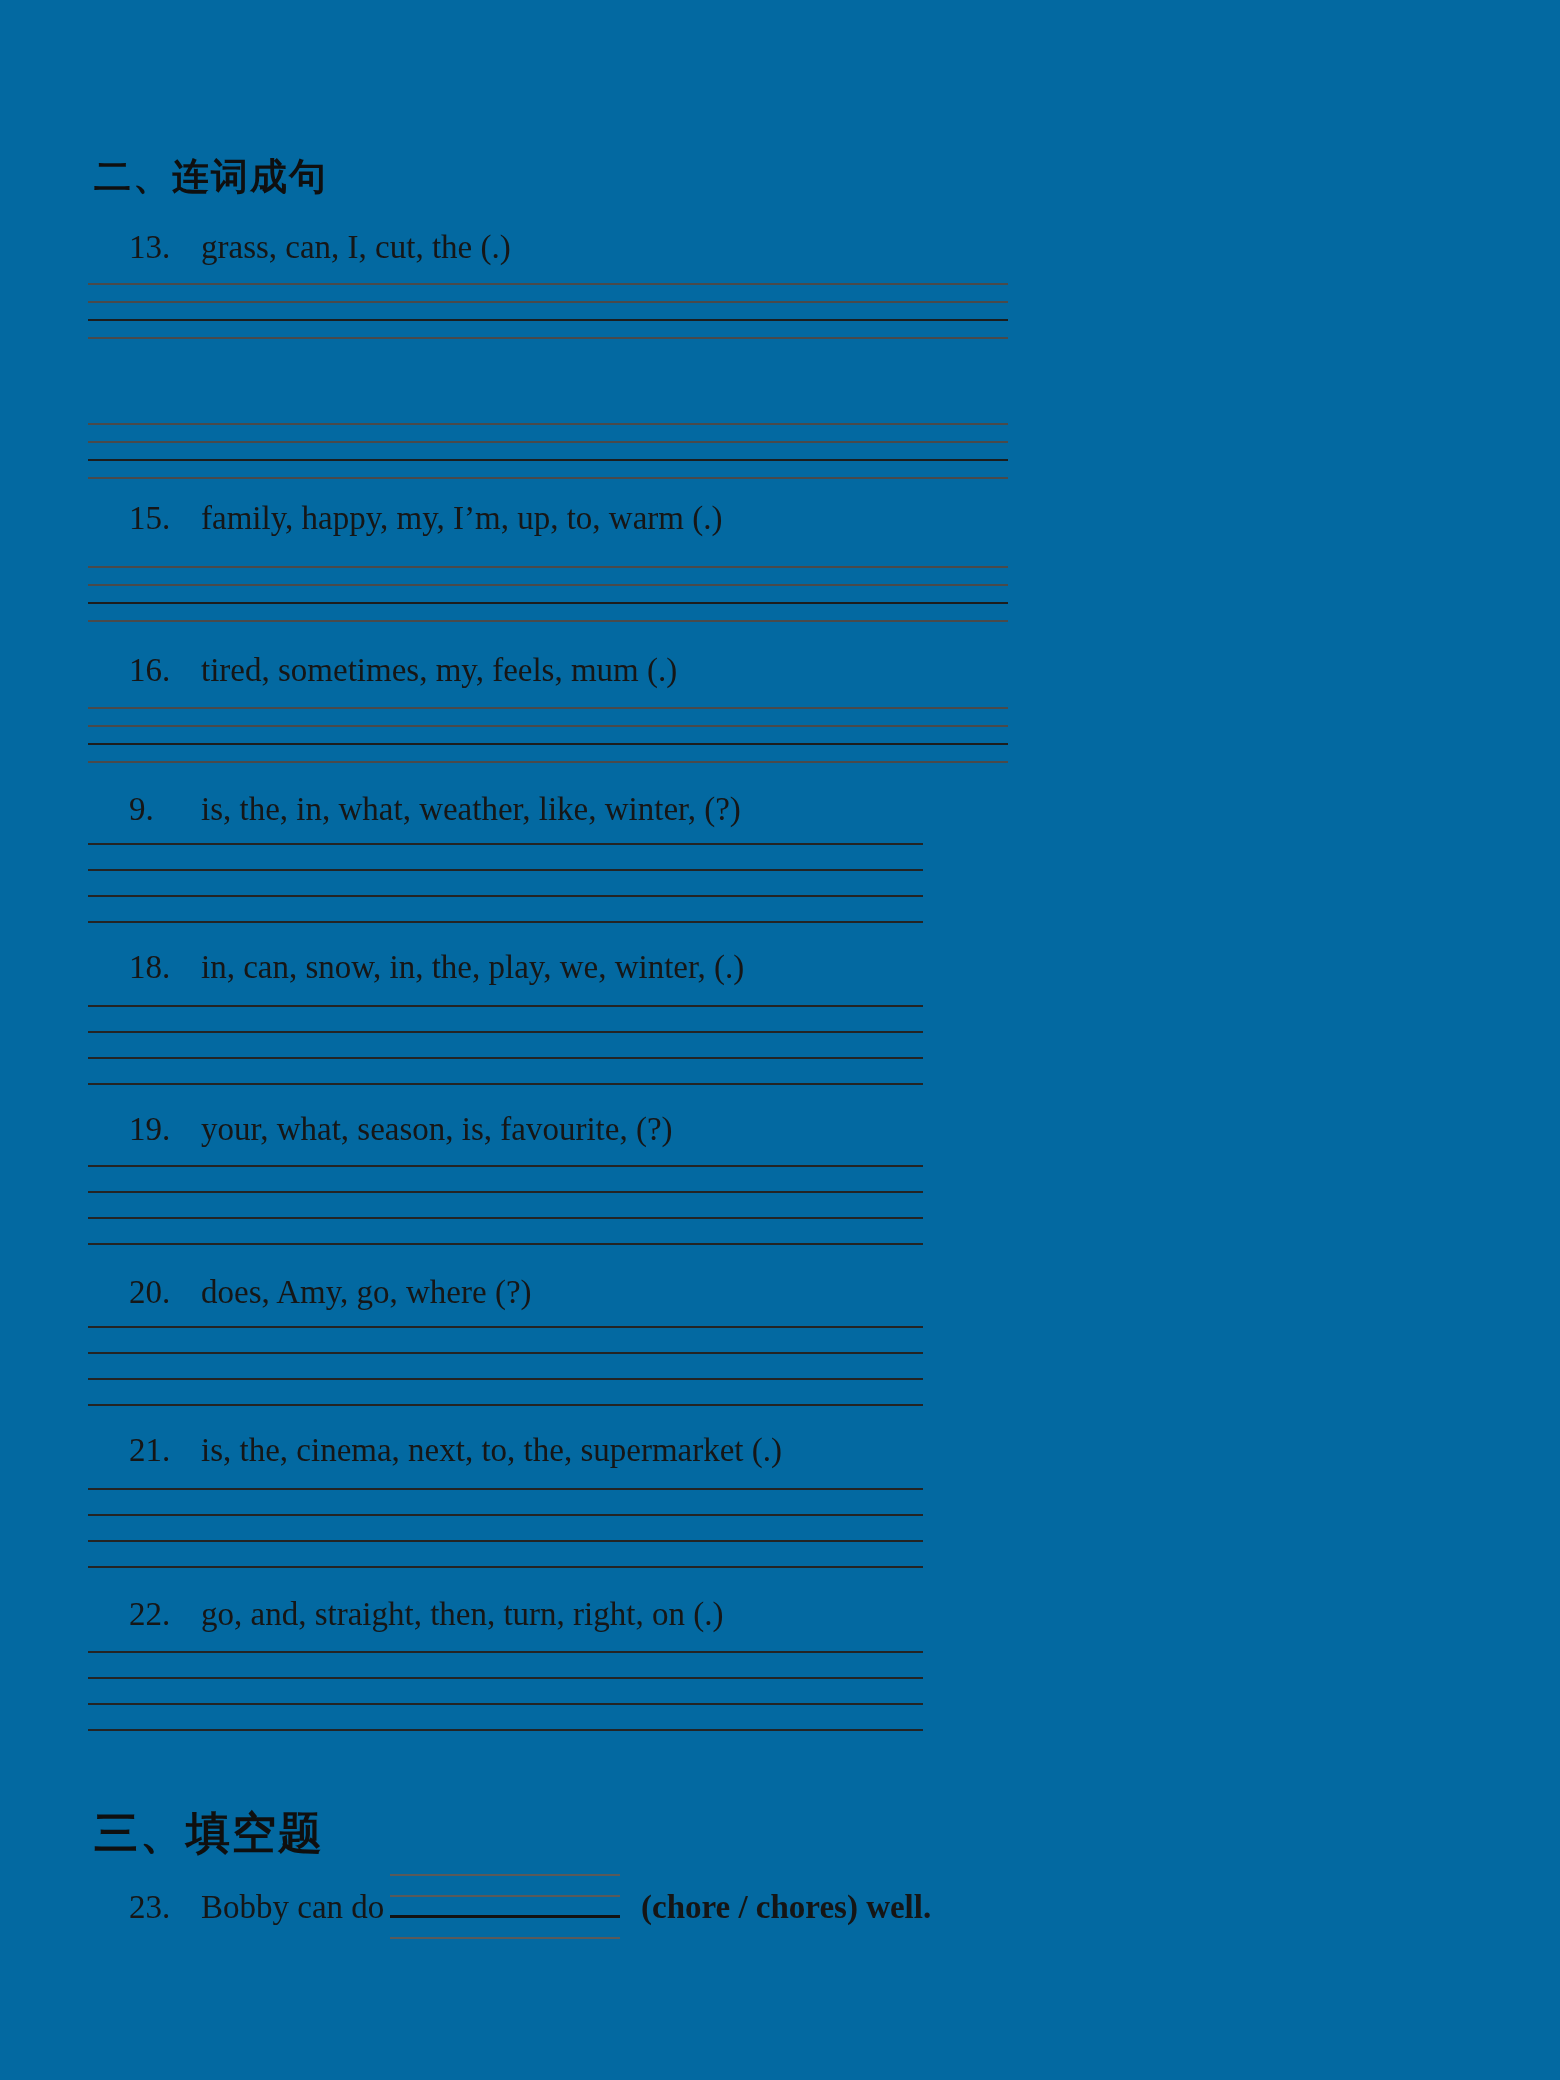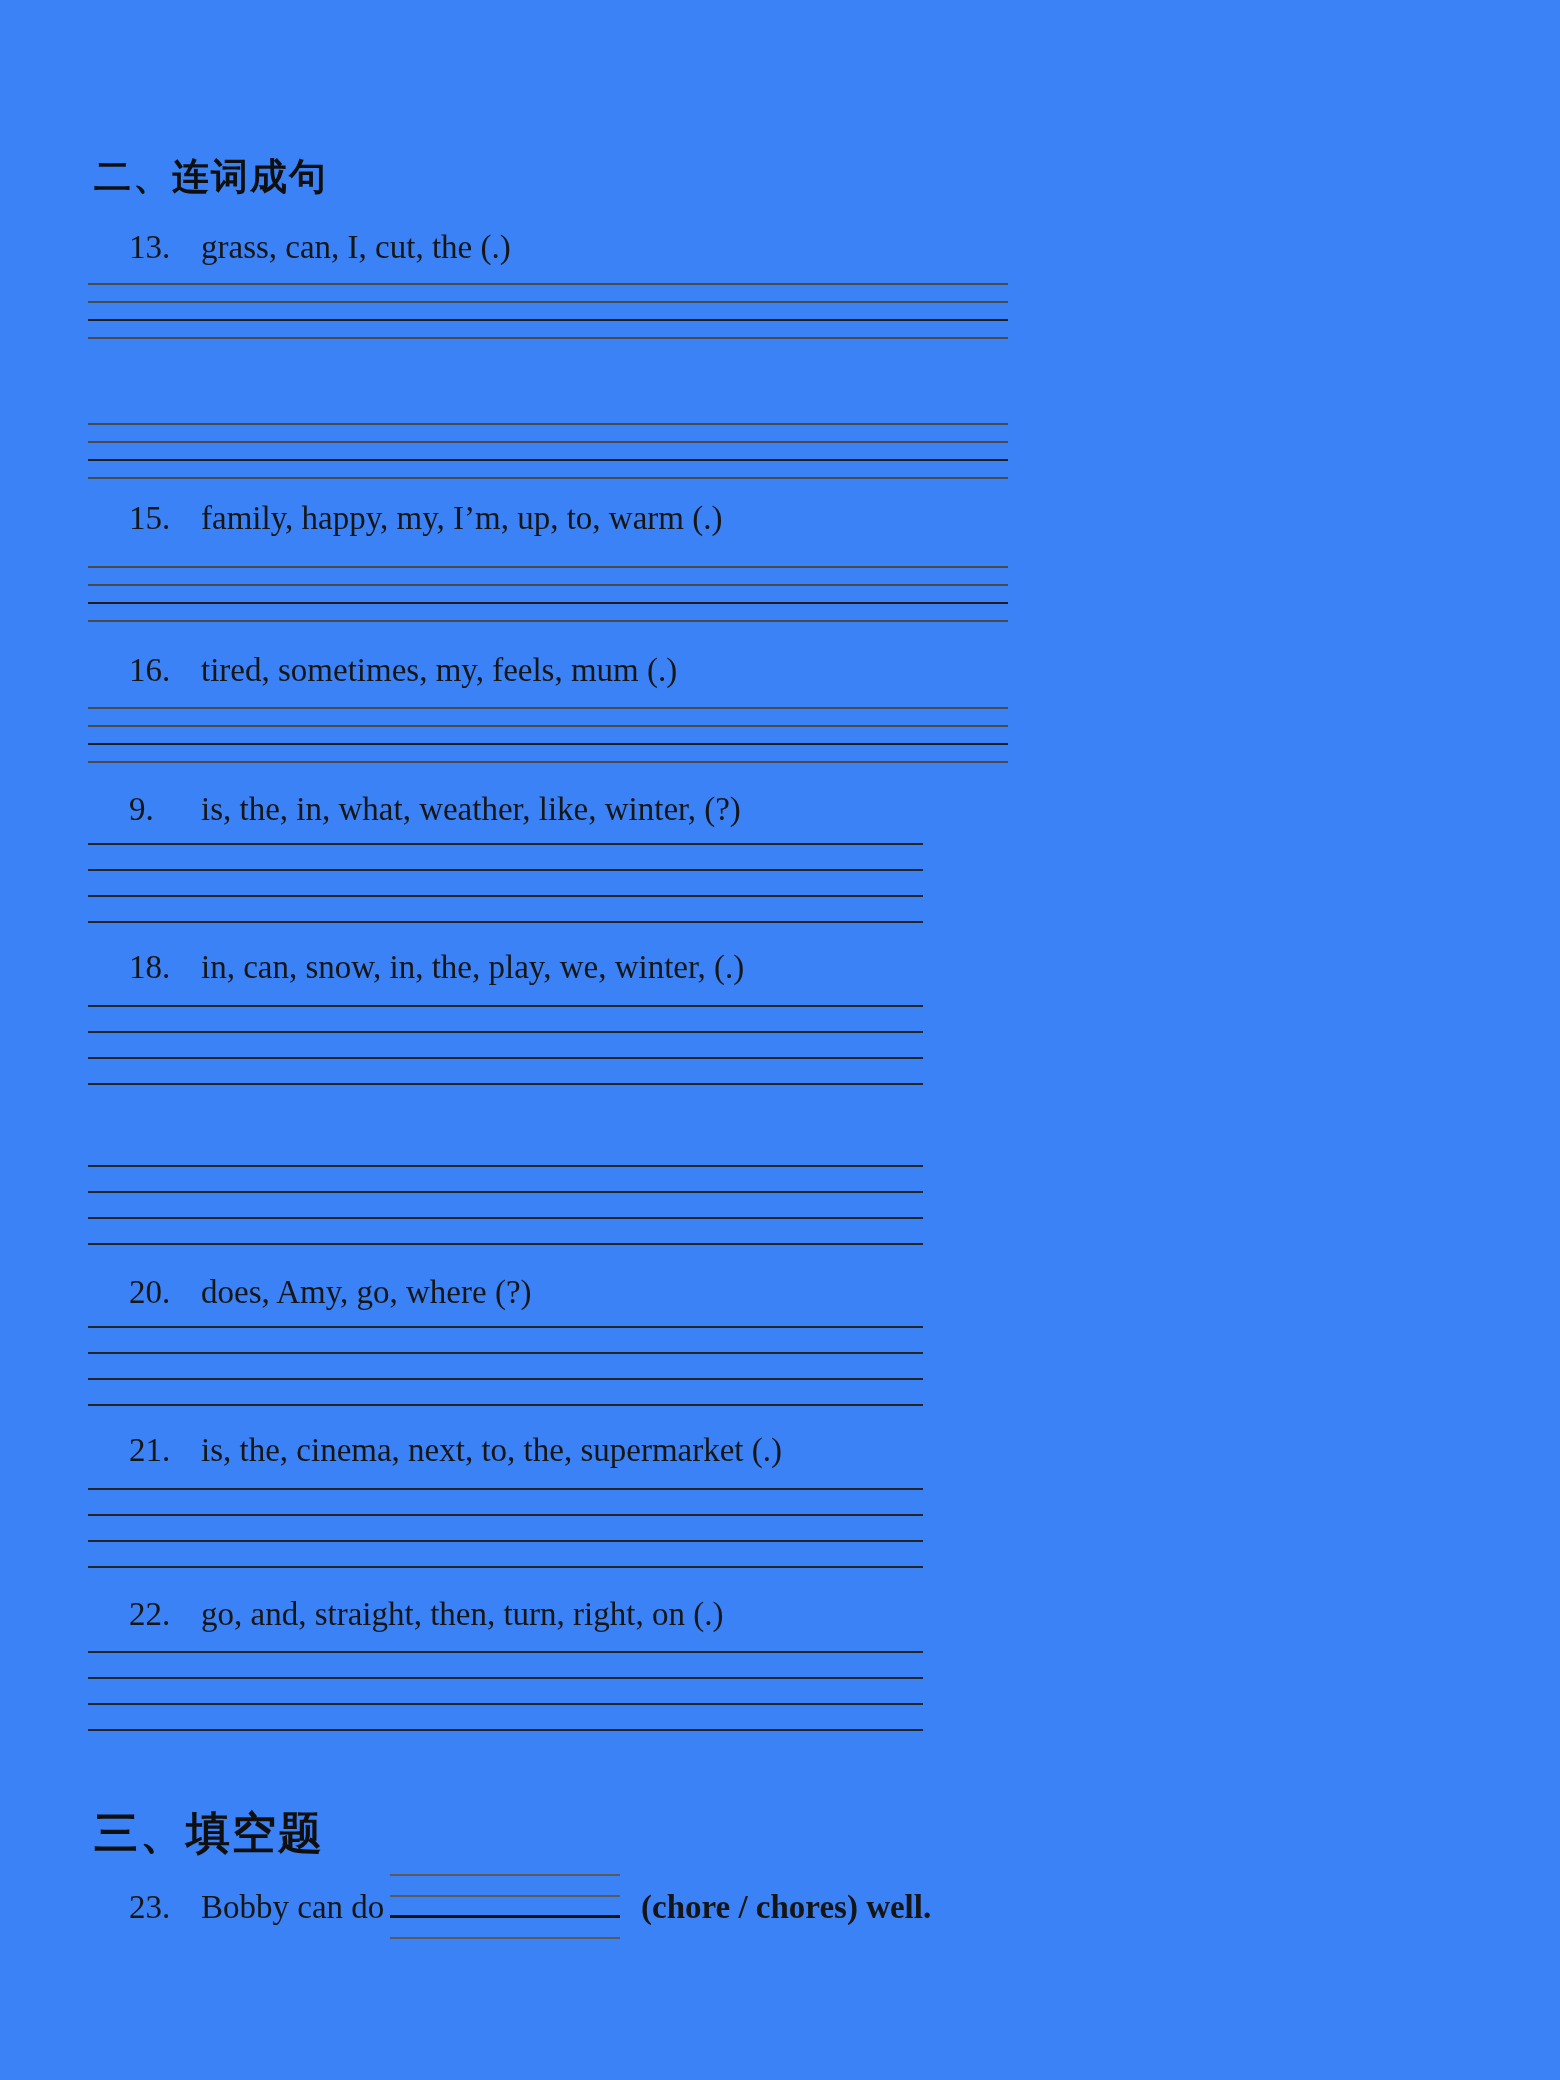--- a/index.html
+++ b/index.html
@@ -1,21 +1,21 @@
 <!DOCTYPE html>
 <html><head>
 <meta charset="utf-8">
 <style>
   html, body { margin: 0; padding: 0; background: #ffffff; }
   .page {
     position: relative;
     width: 1560px;
     height: 2080px;
     margin: 0 auto;
-    background: #3b82f6;
+    background: #0369a1;
     overflow: hidden;
     font-family: "Liberation Serif", "DejaVu Serif", serif;
     color: #151515;
   }
   .sec {
     position: absolute;
     left: 94px;
     margin: 0;
     font-weight: 700;
     color: #0f0f0f;
@@ -106,20 +106,23 @@
   <div class="q" style="top:947px">
     <span class="num">18.</span><span>in, can, snow, in, the, play, we, winter, (.)</span>
   </div>
   <div class="lines b" style="top:981px">
     <div class="al"></div>
     <div class="al"></div>
     <div class="al"></div>
     <div class="al"></div>
   </div>
 
+  <div class="q" style="top:1109px">
+    <span class="num">19.</span><span>your, what, season, is, favourite, (?)</span>
+  </div>
   <div class="lines b" style="top:1141px">
     <div class="al"></div>
     <div class="al"></div>
     <div class="al"></div>
     <div class="al"></div>
   </div>
 
   <div class="q" style="top:1272px">
     <span class="num">20.</span><span>does, Amy, go, where (?)</span>
   </div>

